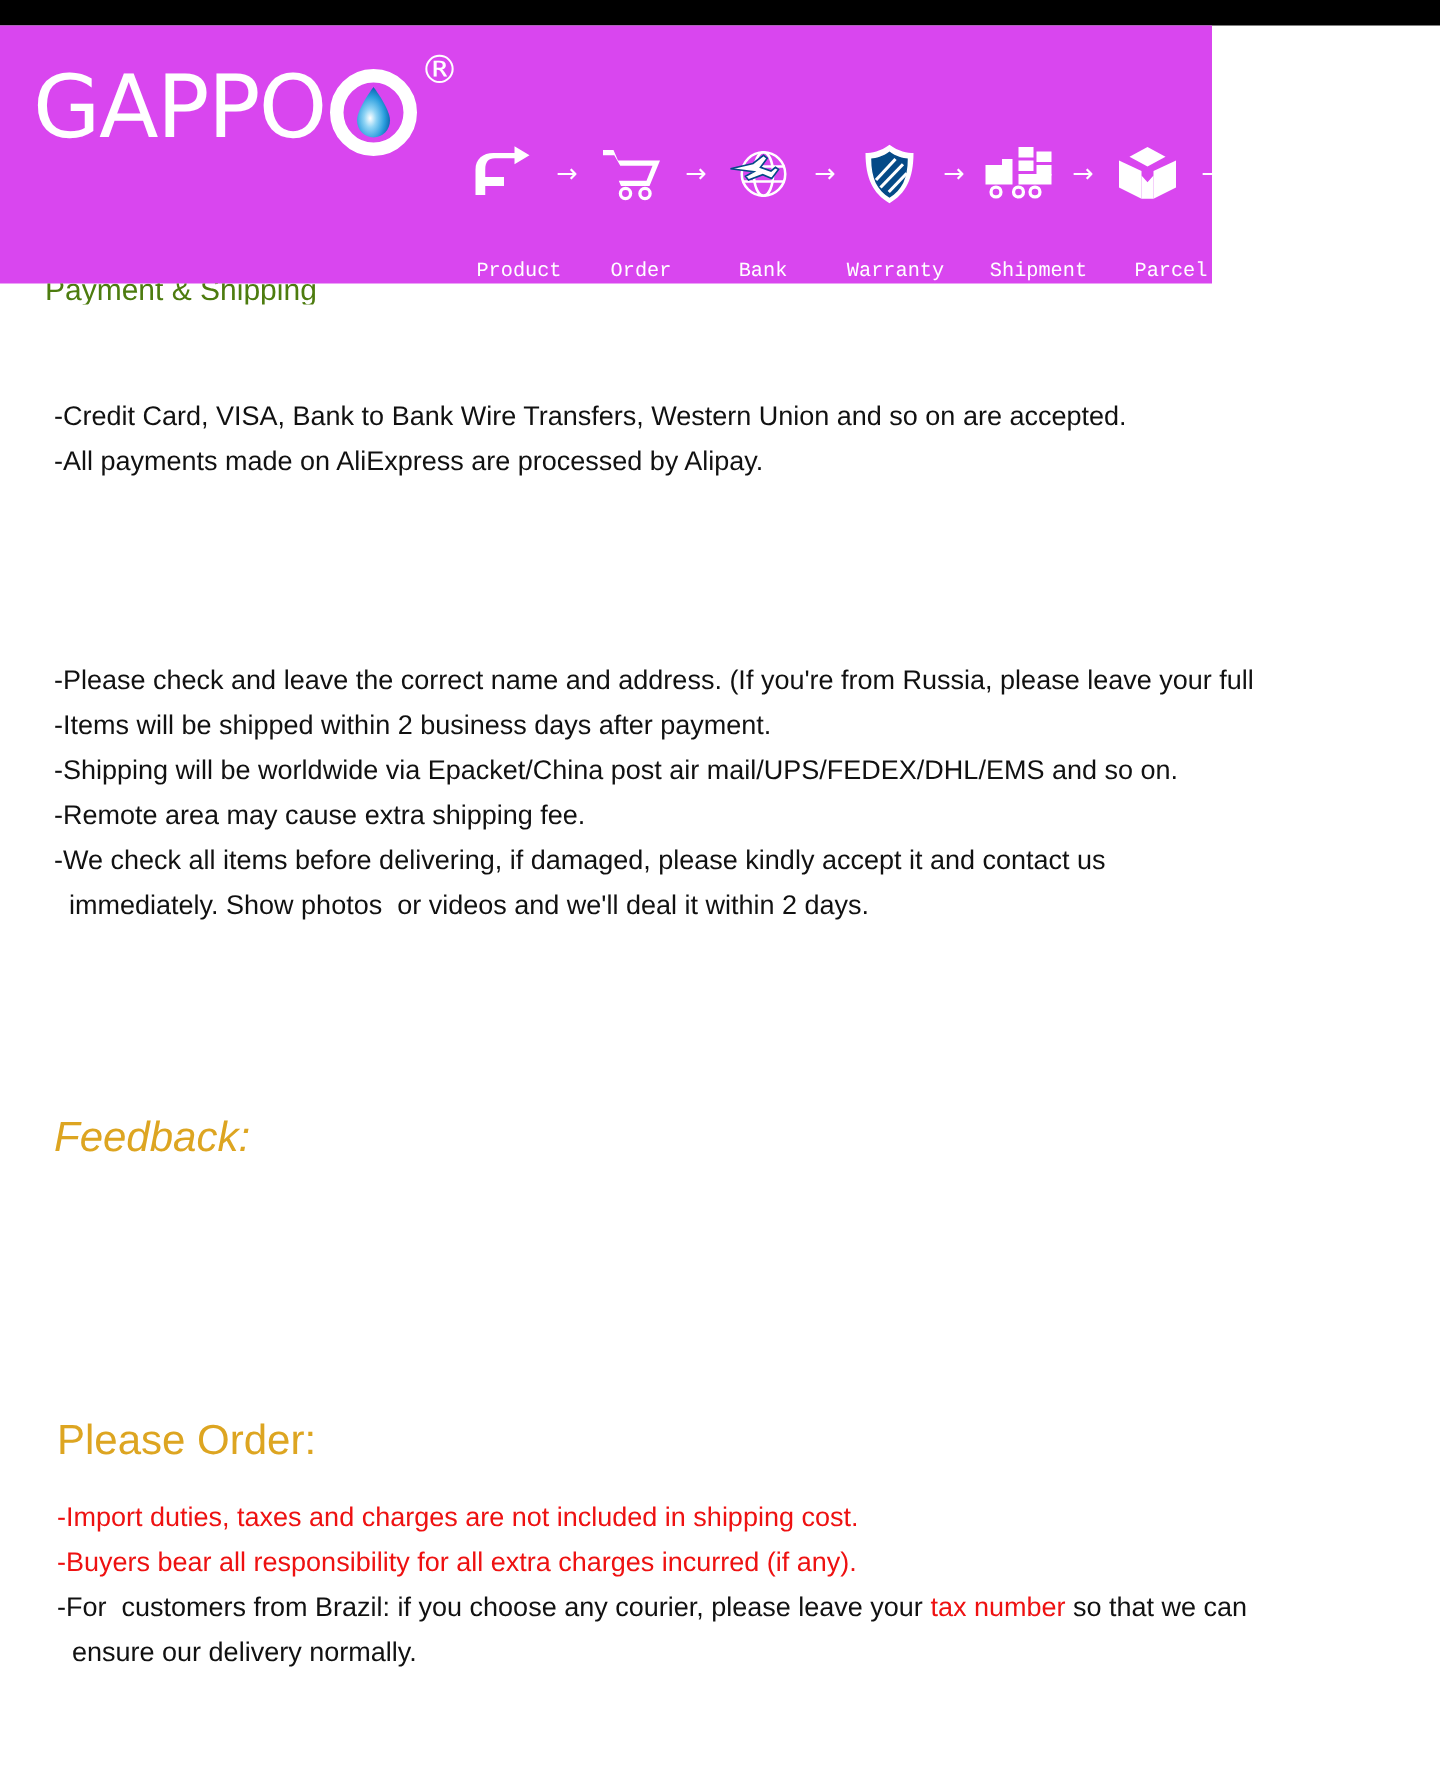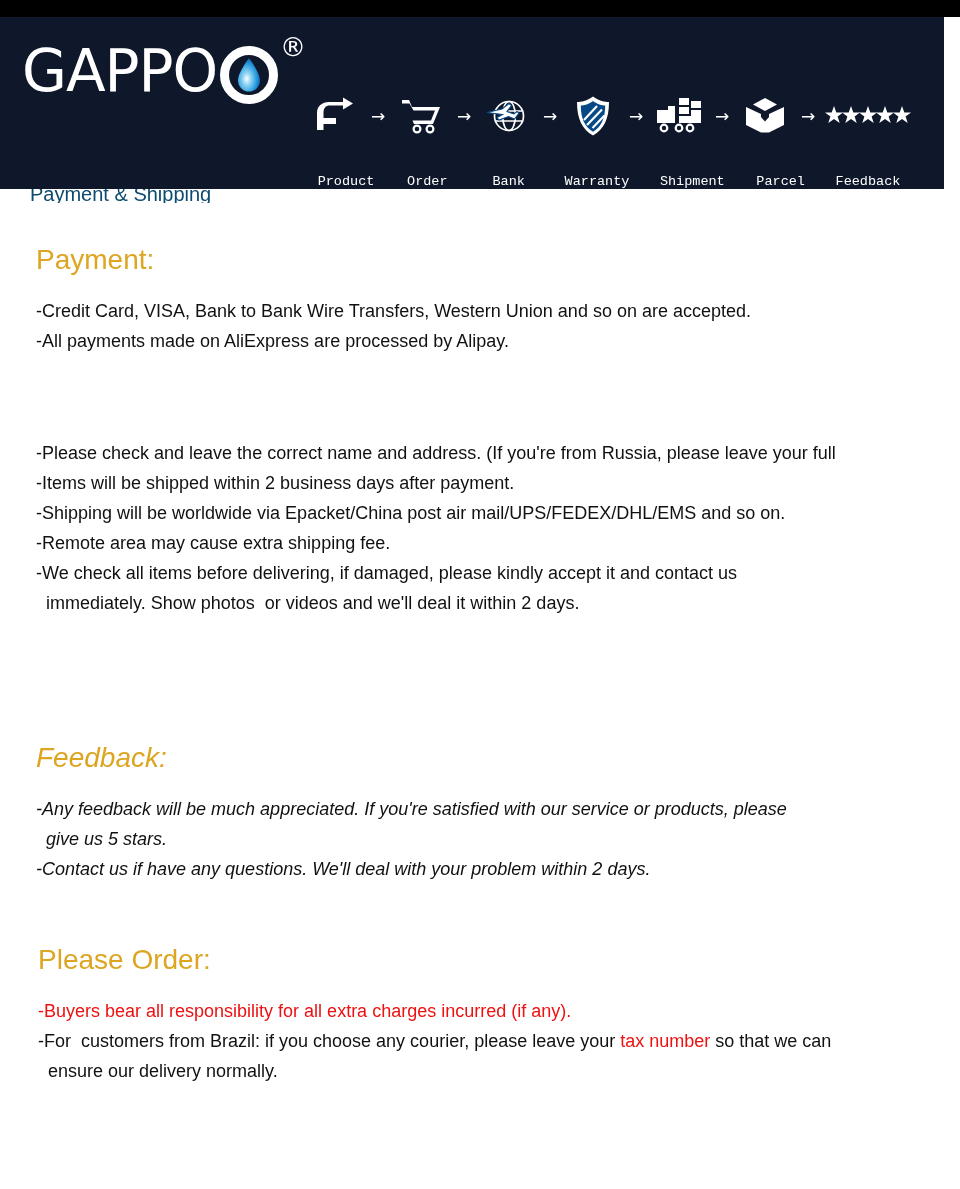--- a/index.html
+++ b/index.html
@@ -22,25 +22,24 @@
     top: 0; left: 0;
     width: 960px;
     height: 17px;
     background: #000000;
   }
 
   
   .banner {
     position: absolute;
     top: 17px; left: 0;
-    width: 928px;
+    width: 808px;
     height: 172px;
-    background: #0f172a;
+    background: #d946ef;
     overflow: hidden;
-    padding-left: 16px;
   }
 
   
   .logo-wrap {
     position: absolute;
     left: 22px;
     top: 17px;
     width: 270px;
     height: 90px;
   }
@@ -138,21 +137,21 @@
   .lw5 { width: 74px; }
   .lw6 { width: 86px; }
 
   
   .ghost-strip {
     position: absolute;
     top: 189px;
     left: 30px;
     width: 360px;
     height: 14px;
-    color: #0c4a6e;
+    color: #4d7c0f;
     font-size: 20px;
     font-family: "Liberation Sans", sans-serif;
     overflow: hidden;
     line-height: 10px;
   }
 
   
   .content {
     position: absolute;
     top: 203px;
@@ -309,49 +308,44 @@
       <div class="flow-label lw6">Feedback</div>
     </div>
   </div>
 </div>
 
 <div class="ghost-strip">Payment &amp; Shipping</div>
 
 <div class="content">
 
   <div class="section sec-payment">
-    <h2 class="section-title">Payment:</h2>
     <div class="lines">
       <div class="line">-Credit Card, VISA, Bank to Bank Wire Transfers, Western Union and so on are accepted.</div>
       <div class="line">-All payments made on AliExpress are processed by Alipay.</div>
     </div>
   </div>
 
   <div class="section sec-shipping">
     <div class="lines">
       <div class="line">-Please check and leave the correct name and address. (If you're from Russia, please leave your full</div>
       <div class="line">-Items will be shipped within 2 business days after payment.</div>
       <div class="line">-Shipping will be worldwide via Epacket/China post air mail/UPS/FEDEX/DHL/EMS and so on.</div>
       <div class="line">-Remote area may cause extra shipping fee.</div>
       <div class="line">-We check all items before delivering, if damaged, please kindly accept it and contact us</div>
       <div class="line">  immediately. Show photos  or videos and we'll deal it within 2 days.</div>
     </div>
   </div>
 
   <div class="section sec-feedback">
     <h2 class="section-title">Feedback:</h2>
-    <div class="lines">
-      <div class="line">-Any feedback will be much appreciated. If you're satisfied with our service or products, please</div>
-      <div class="line">  give us 5 stars.</div>
-      <div class="line">-Contact us if have any questions. We'll deal with your problem within 2 days.</div>
-    </div>
   </div>
 
   <div class="section sec-note">
     <h2 class="section-title">Please Order:</h2>
     <div class="lines">
+      <div class="line red">-Import duties, taxes and charges are not included in shipping cost.</div>
       <div class="line red">-Buyers bear all responsibility for all extra charges incurred (if any).</div>
       <div class="line"><span>-For  customers from Brazil: if you choose any courier, please leave your </span><span class="red">tax number</span><span> so that we can</span></div>
       <div class="line">  ensure our delivery normally.</div>
     </div>
   </div>
 
 </div>
 
 </body></html>

